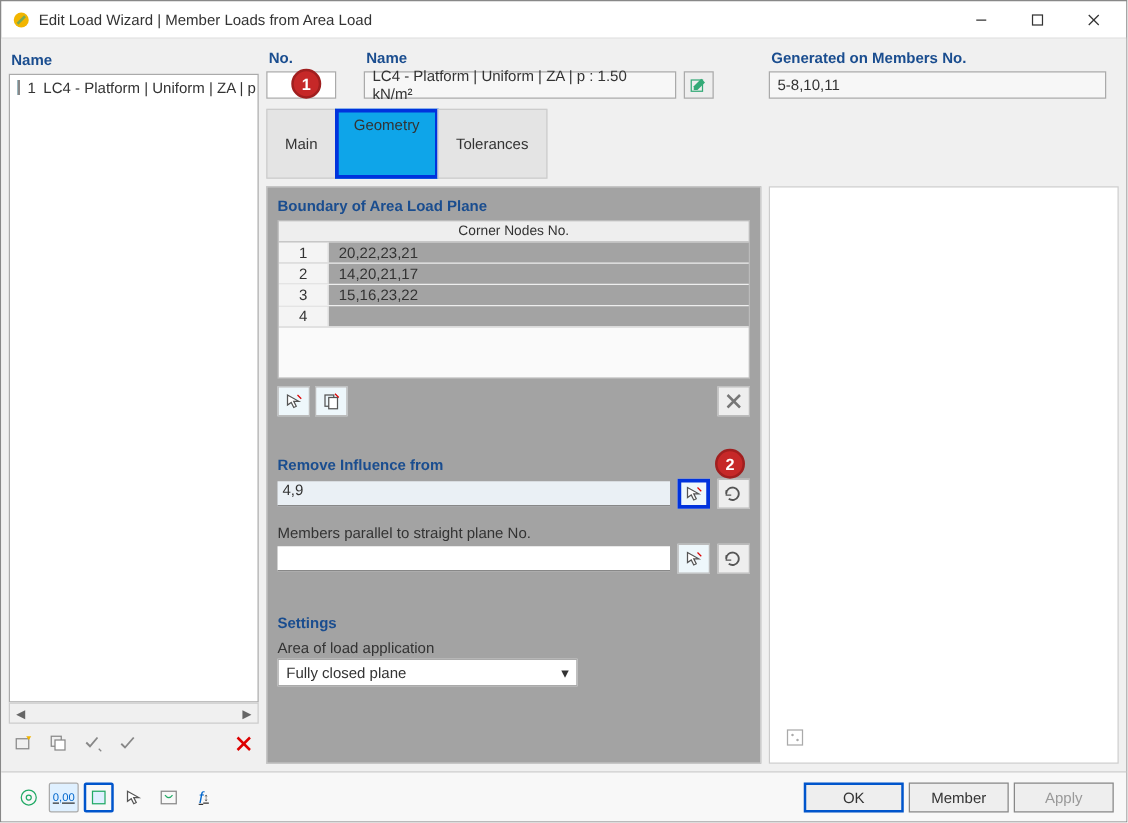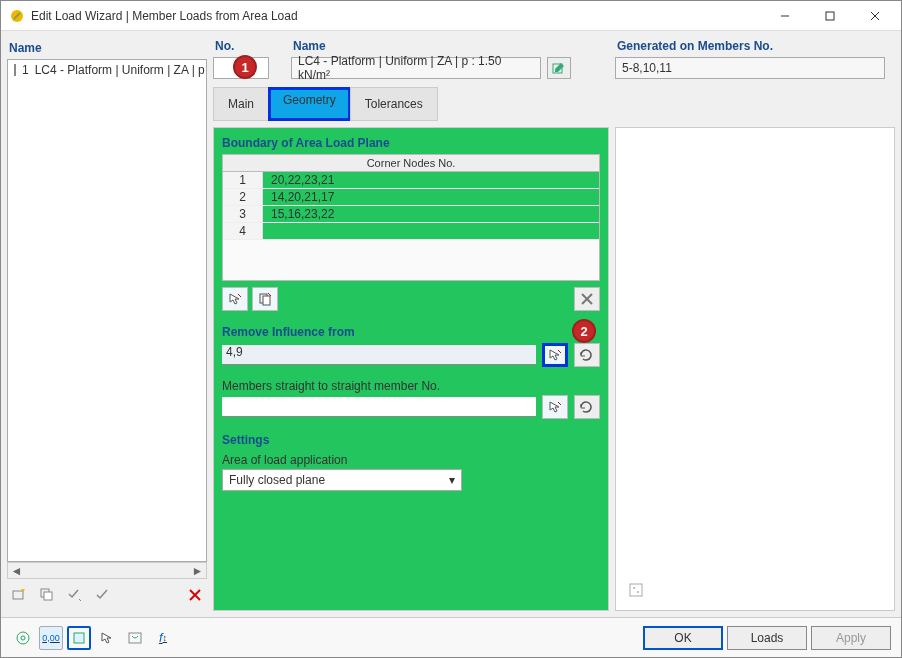--- a/index.html
+++ b/index.html
@@ -26,25 +26,25 @@
 .middle-panel { flex: 1; display: flex; flex-direction: column; gap: 6px; }
 .top-fields { display: flex; gap: 8px; }
 .field-group { background: #f0f0f0; }
 .field-label { font-weight: 600; color: #1a4d8f; padding: 2px 2px 4px; }
 .no-box { width: 56px; height: 22px; background: #fff; border: 1px solid #aaa; display: flex; align-items: center; justify-content: flex-end; padding-right: 4px; position: relative; }
 .name-row { display: flex; gap: 6px; }
 .name-input { width: 250px; height: 22px; border: 1px solid #aaa; background: #f7f7f7; padding: 0 6px; display: flex; align-items: center; }
 .small-btn { width: 24px; height: 22px; border: 1px solid #aaa; background: #eee; display: flex; align-items: center; justify-content: center; }
 .gen-input { width: 270px; height: 22px; border: 1px solid #aaa; background: #f7f7f7; padding: 0 6px; display: flex; align-items: center; }
 .tabs { display: flex; margin-top: 2px; }
-.tab { padding: 9px 14px; background: #e4e4e4; border: 1px solid #ccc; margin-right: -1px; cursor: pointer; }
+.tab { padding: 20px 14px; background: #e4e4e4; border: 1px solid #ccc; margin-right: -1px; cursor: pointer; }
 .tab.active { background: #0ea5e9; border-bottom: 1px solid #fff; font-weight: 400; }
 .tab.highlight { border: 3px solid #0033dd; padding: 3px 12px; }
 .main-area { flex: 1; display: flex; gap: 6px; }
-.main-left { flex: 1; background: #22c55e; border: 1px solid #ccc; padding: 8px; display: flex; flex-direction: column; gap: 14px; }
+.main-left { flex: 1; background: #a3a3a3; border: 1px solid #ccc; padding: 8px; display: flex; flex-direction: column; gap: 32px; }
 .main-right { width: 280px; background: #fff; border: 1px solid #ccc; position: relative; }
 .fieldset-title { font-weight: 600; color: #1a4d8f; margin-bottom: 4px; }
 .grid-table { border: 1px solid #bbb; }
 .grid-header { background: #eee; border-bottom: 1px solid #bbb; text-align: center; padding: 2px; font-size: 11px; }
 .grid-row { display: flex; border-bottom: 1px solid #eee; }
 .grid-row:last-child { border-bottom: none; }
 .grid-row .rn { width: 40px; text-align: center; background: #f4f4f4; border-right: 1px solid #ddd; padding: 1px; }
 .grid-row .val { flex: 1; padding: 1px 8px; }
 .grid-blank { height: 40px; background: #fafafa; }
 .grid-toolbar { display: flex; gap: 4px; margin-top: 6px; align-items: center; }
@@ -253,21 +253,21 @@
                   </svg>
                 </div>
               <div class="icon-btn gray">
                   <svg width="14" height="12">
                     <path d="M1 6 a5 5 0 1 1 2 4" fill="none" stroke="#555" stroke-width="1.5"></path>
                     <path d="M1 3 l0 4 l4 0" fill="none" stroke="#555"></path>
                   </svg>
                 </div>
             </div>
 
-            <div class="section-label" style="margin-top:12px">Members straight to straight member No.</div>
+            <div class="section-label" style="margin-top:12px">Members parallel to straight plane No.</div>
             <div class="input-row">
               <div class="wide-input plain"><span></span></div>
               <div class="icon-btn">
                   <svg width="14" height="14">
                     <path d="M2 2 l0 8 l3 -2 l2 4 l2 -1 l-2 -4 l4 0 z" fill="#fff" stroke="#555"></path>
                     <line x1="10" y1="2" x2="13" y2="5" stroke="#d00"></line>
                   </svg>
                 </div>
               <div class="icon-btn gray">
                   <svg width="14" height="12">
@@ -330,17 +330,17 @@
           <rect x="2" y="3" width="12" height="10" fill="none" stroke="#888"></rect>
           <path d="M5 6 q3 4 6 0" fill="none" stroke="#2a6"></path>
         </svg>
       </div>
     <div class="tbtn">
         <span style="font-style:italic; color:#06c; font-size:13px">f</span>
         <span style="font-size:9px">↕</span>
       </div>
     <div class="spacer"></div>
     <div class="dlg-btn primary">OK</div>
-    <div class="dlg-btn">Loads</div>
+    <div class="dlg-btn">Member</div>
     <div class="dlg-btn disabled">Apply</div>
   </div>
 
 </div>
 
 </body></html>

